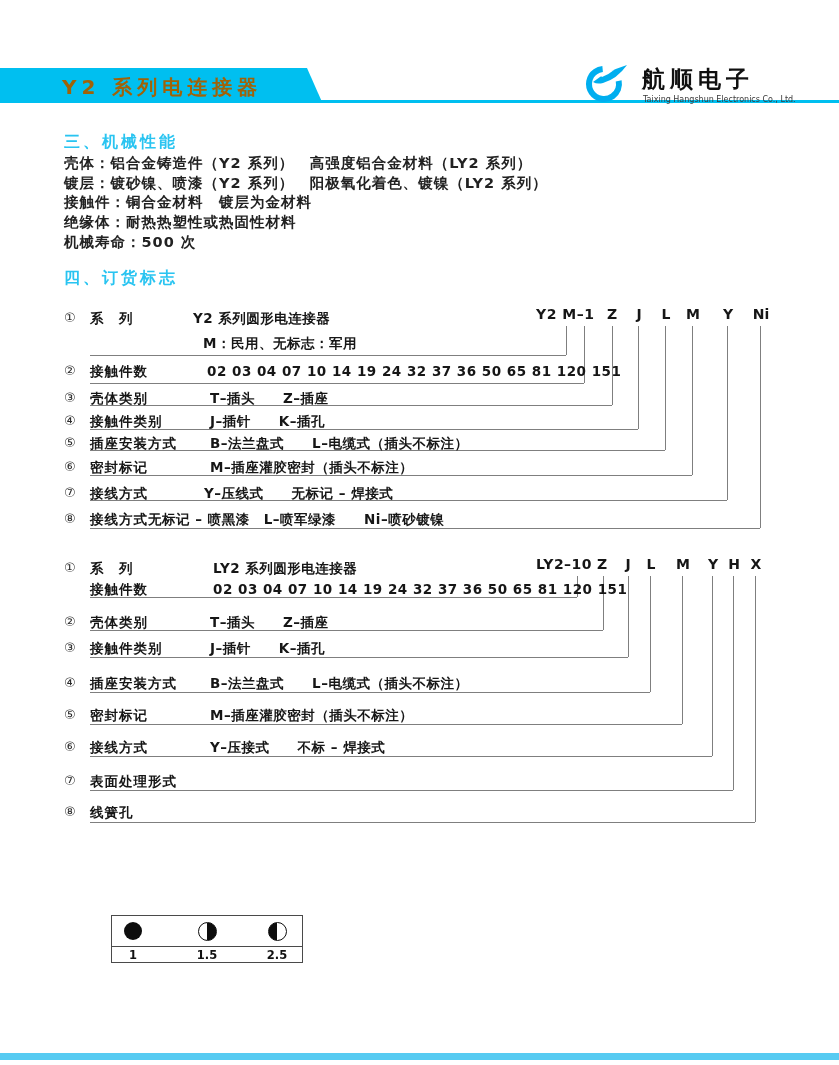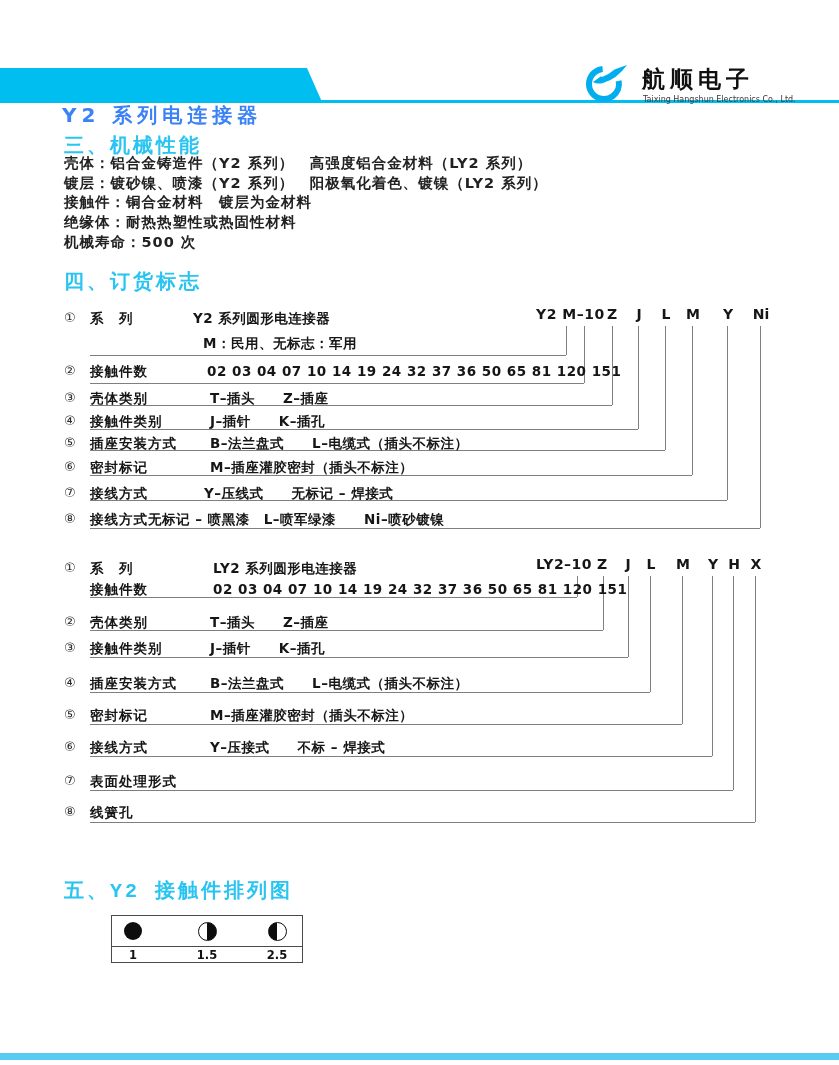--- a/index.html
+++ b/index.html
@@ -3,27 +3,27 @@
 <meta charset="utf-8">
 <style>
   html,body { margin:0; padding:0; background:#ffffff; }
   .page { position:relative; width:839px; height:1065px; background:#fff;
           font-family:"DejaVu Sans","Liberation Sans",sans-serif; overflow:hidden; color:#1e1e1e; }
 
   
   .hdr-line { position:absolute; left:0; top:100px; width:839px; height:2.5px; background:#00bff0; }
   .banner { position:absolute; left:0; top:68px; width:322px; height:34px; background:#00bff0;
             clip-path:polygon(0 0, 307px 0, 100% 100%, 0 100%); }
-  .banner-title { position:absolute; left:62px; top:74px; color:#3b82f6; font-size:20px; font-weight:700; letter-spacing:5px; white-space:nowrap;margin-top:28px; }
+  .banner-title { position:absolute; left:62px; top:74px; color:#a16207; font-size:20px; font-weight:700; letter-spacing:5px; white-space:nowrap; }
   .logo-icon { position:absolute; left:584px; top:61px; }
   .logo-name { position:absolute; left:642px; top:64px; font-size:23px; font-weight:800; color:#101010; letter-spacing:5px; white-space:nowrap; }
   .logo-sub  { position:absolute; left:643px; top:95px; font-size:8px; color:#3a3a3a; white-space:nowrap; }
 
   
-  .sec-h { position:absolute; left:64px; color:#29c4f1; font-size:20px; font-weight:700; letter-spacing:3px; white-space:nowrap;font-family:Liberation Mono, monospace; }
+  .sec-h { position:absolute; left:64px; color:#29c4f1; font-size:16px; font-weight:700; letter-spacing:3px; white-space:nowrap; }
   .mech { position:absolute; left:64px; top:154px; font-size:14.5px; font-weight:600; line-height:19.7px; letter-spacing:1px; color:#222; }
 
   
   .code { position:absolute; font-size:14px; font-weight:600; color:#161616; white-space:nowrap; letter-spacing:0.5px; }
   .cl   { position:absolute; width:16px; text-align:center; font-size:14px; font-weight:600; color:#161616; }
   .num  { position:absolute; font-size:13px; color:#2b2b2b; }
   .lbl  { position:absolute; font-size:13.5px; font-weight:600; color:#161616; letter-spacing:1px; white-space:nowrap; }
   .dsc  { position:absolute; font-size:13.5px; font-weight:600; color:#161616; letter-spacing:0.5px; white-space:nowrap; }
   .ul   { position:absolute; left:90px; height:0; border-top:1.5px solid #7f7f7f; }
   .vl   { position:absolute; width:0; border-left:1.5px solid #7f7f7f; }
@@ -63,21 +63,21 @@
   <div class="mech">
     <div>壳体：铝合金铸造件（Y2 系列）　高强度铝合金材料（LY2 系列）</div>
     <div>镀层：镀砂镍、喷漆（Y2 系列）　阳极氧化着色、镀镍（LY2 系列）</div>
     <div>接触件：铜合金材料　镀层为金材料</div>
     <div>绝缘体：耐热热塑性或热固性材料</div>
     <div>机械寿命：500 次</div>
   </div>
 
   <div class="sec-h" style="top:268px">四、订货标志</div>
 
-  <div class="code" style="left:536px;top:306px">Y2 M–10</div>
+  <div class="code" style="left:536px;top:306px">Y2 M–1</div>
   <div class="cl" style="left:604px;top:306px">Z</div>
   <div class="cl" style="left:631px;top:306px">J</div>
   <div class="cl" style="left:658px;top:306px">L</div>
   <div class="cl" style="left:685px;top:306px">M</div>
   <div class="cl" style="left:720px;top:306px">Y</div>
   <div class="cl" style="left:751px;top:306px;width:20px">Ni</div>
 
   <div class="vl" style="left:566px;top:326px;height:29px"></div>
   <div class="vl" style="left:584px;top:326px;height:57px"></div>
   <div class="vl" style="left:612px;top:326px;height:79px"></div>
@@ -182,21 +182,20 @@
   <div class="lbl" style="left:90px;top:739px">接线方式</div>
   <div class="dsc" style="left:210px;top:739px">Y–压接式　　不标 – 焊接式</div>
 
   <div class="num" style="left:64px;top:773px">⑦</div>
   <div class="lbl" style="left:90px;top:773px">表面处理形式</div>
 
   <div class="num" style="left:64px;top:804px">⑧</div>
   <div class="lbl" style="left:90px;top:804px">线簧孔</div>
 
 
-  <div class="sec-h" style="top:877px">五、Y2 接触件排列图</div>
   <div class="arr-box"></div>
   <div class="arr-div"></div>
   <div class="c-full" style="left:124px"></div>
   <div class="c-half c-right" style="left:198px"></div>
   <div class="c-half c-left" style="left:268px"></div>
   <div class="c-lab" style="left:121px">1</div>
   <div class="c-lab" style="left:195px">1.5</div>
   <div class="c-lab" style="left:265px">2.5</div>
 
   <div class="footer-bar"></div>

